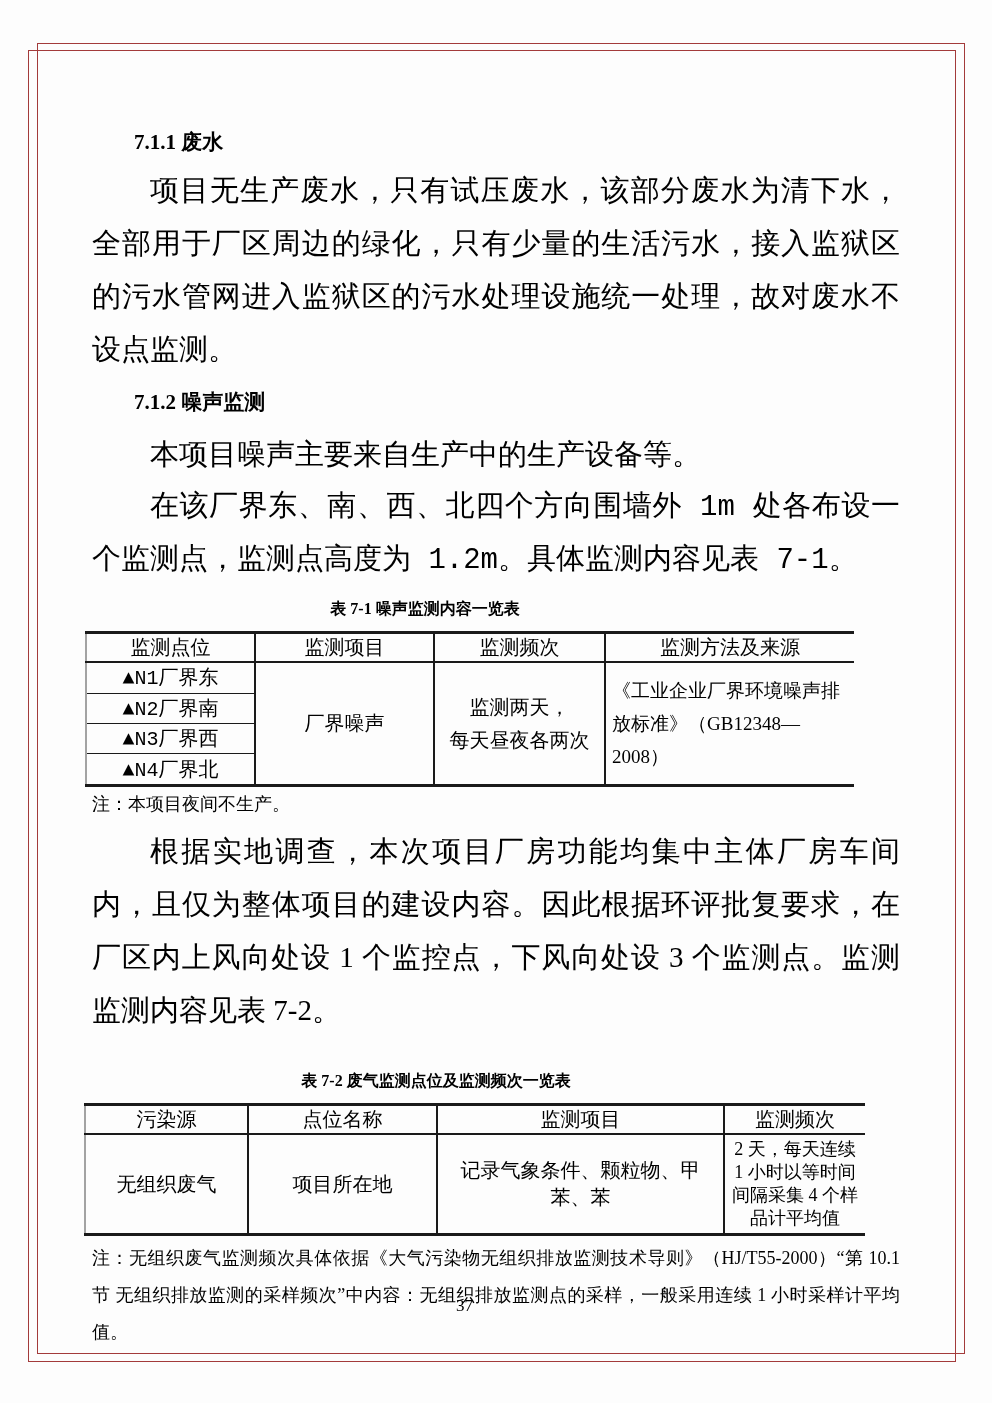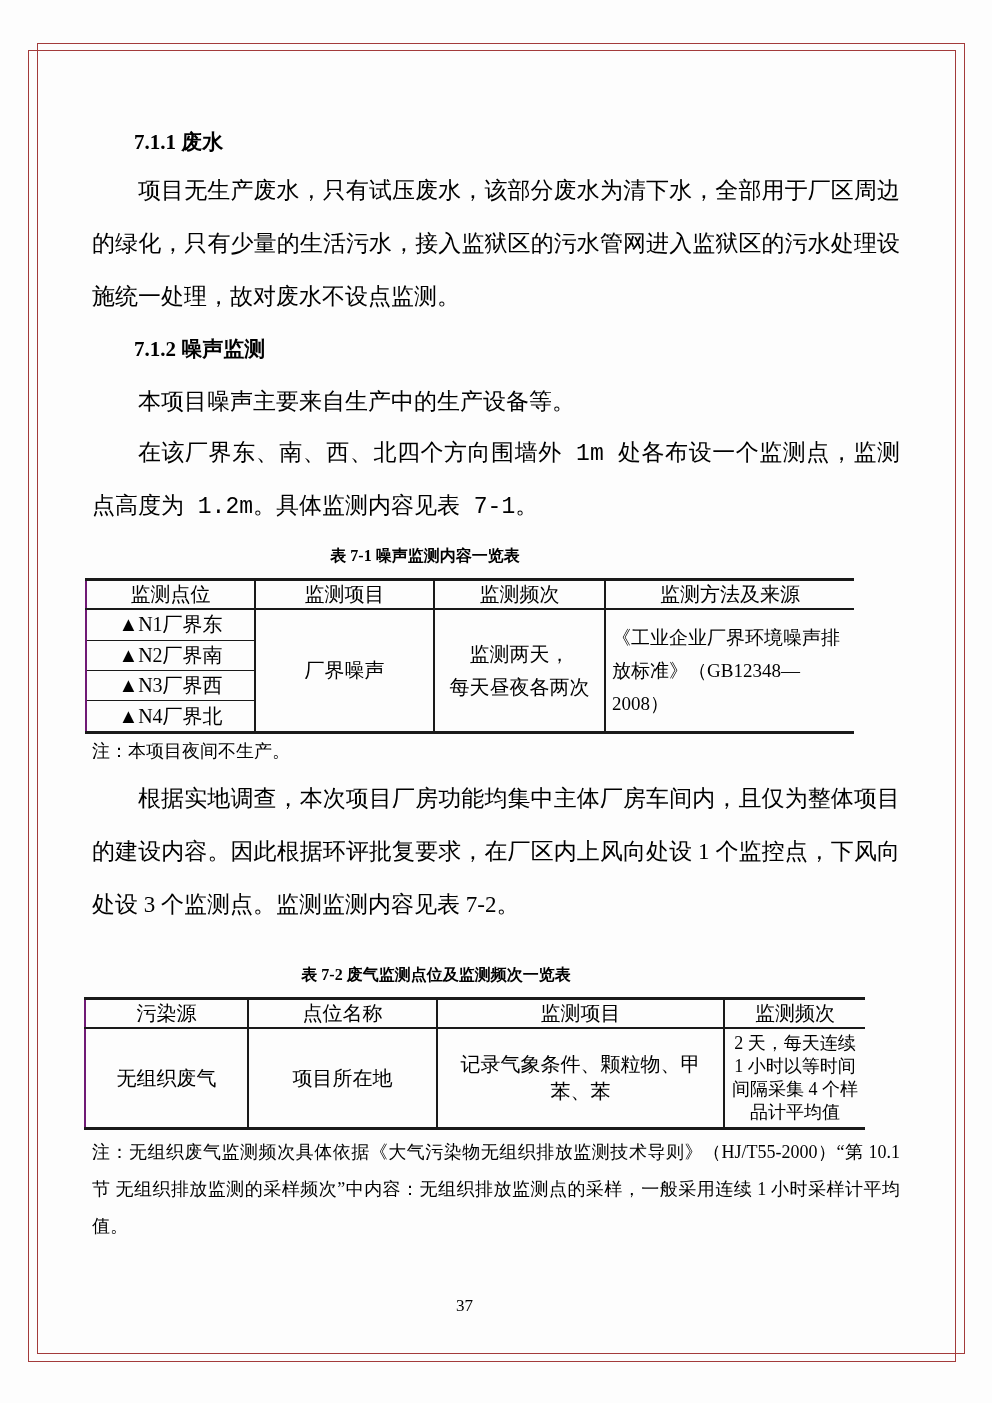--- a/index.html
+++ b/index.html
@@ -9,39 +9,39 @@
     overflow:hidden;
   }
   .frame{position:absolute;border:1px solid #a33b3b;pointer-events:none;}
   .frame-outer{left:28px;top:50px;width:926px;height:1310px;}
   .frame-inner{left:37px;top:43px;width:926px;height:1309px;}
   .content{position:absolute;left:92px;top:118px;width:808px;}
   .h{font-weight:bold;font-size:21px;line-height:32px;text-indent:2em;}
   .h1{margin-top:8px;}
   .h2{margin-top:10px;}
   .h3{margin-top:55px;}
-  .para{font-size:23px;line-height:53px;text-indent:2em;text-align:justify;}
+  .para{font-size:29px;line-height:53px;text-indent:2em;text-align:justify;}
   .p1{margin-top:6px;}
   .p2{margin-top:10px;}
   .p3{margin-top:0;font-family:Liberation Mono, monospace;}
   .p4{margin-top:8px;}
   .tbl-title{font-weight:bold;font-size:16px;line-height:28px;text-align:center;box-sizing:border-box;}
   .t1-title{width:768px;margin:8px 0 0 -7px;padding-right:88px;}
   .t2-title{width:780px;margin:30px 0 0 -8px;padding-right:76px;}
   table{border-collapse:collapse;table-layout:fixed;
-        border-top:3px solid #1a1a1a;border-bottom:3px solid #1a1a1a;border-left:2px solid #701a75;}
+        border-top:3px solid #1a1a1a;border-bottom:3px solid #1a1a1a;border-left:2px solid #a3a3a3;}
   .t1{width:768px;margin:8px 0 0 -7px;}
   .t2{width:780px;margin:8px 10px 0 -8px;}
   th,td{font-weight:normal;text-align:center;vertical-align:middle;padding:0 4px;overflow:hidden;}
   th{font-size:20px;border-bottom:2px solid #1a1a1a;}
   .t1 th{height:24px;}
   .t2 th{height:26px;}
   .vline{border-right:2px solid #1a1a1a;}
   .t1 td{font-size:20px;}
-  .t1 .pt{height:27px;border-bottom:1px solid #1a1a1a;}
+  .t1 .pt{height:27px;border-bottom:1px solid #1a1a1a;font-family:Liberation Mono, monospace;}
   .t1 .freq{white-space:pre-line;line-height:33px;}
   .t1 .method{font-size:19px;text-align:left;line-height:33px;padding:11px 6px;}
   .t2 td{font-size:20px;}
   .t2 .datarow td{height:94px;}
   .t2 .freq2{font-size:18px;line-height:23px;text-align:center;padding:2px 3px;}
   .note{font-size:18px;text-align:justify;}
   .note1{margin-top:4px;line-height:26px;}
   .note2{margin-top:4px;line-height:37px;}
   .pageno{position:absolute;left:92px;top:1296px;width:745px;text-align:center;font-size:17px;}
 </style>

